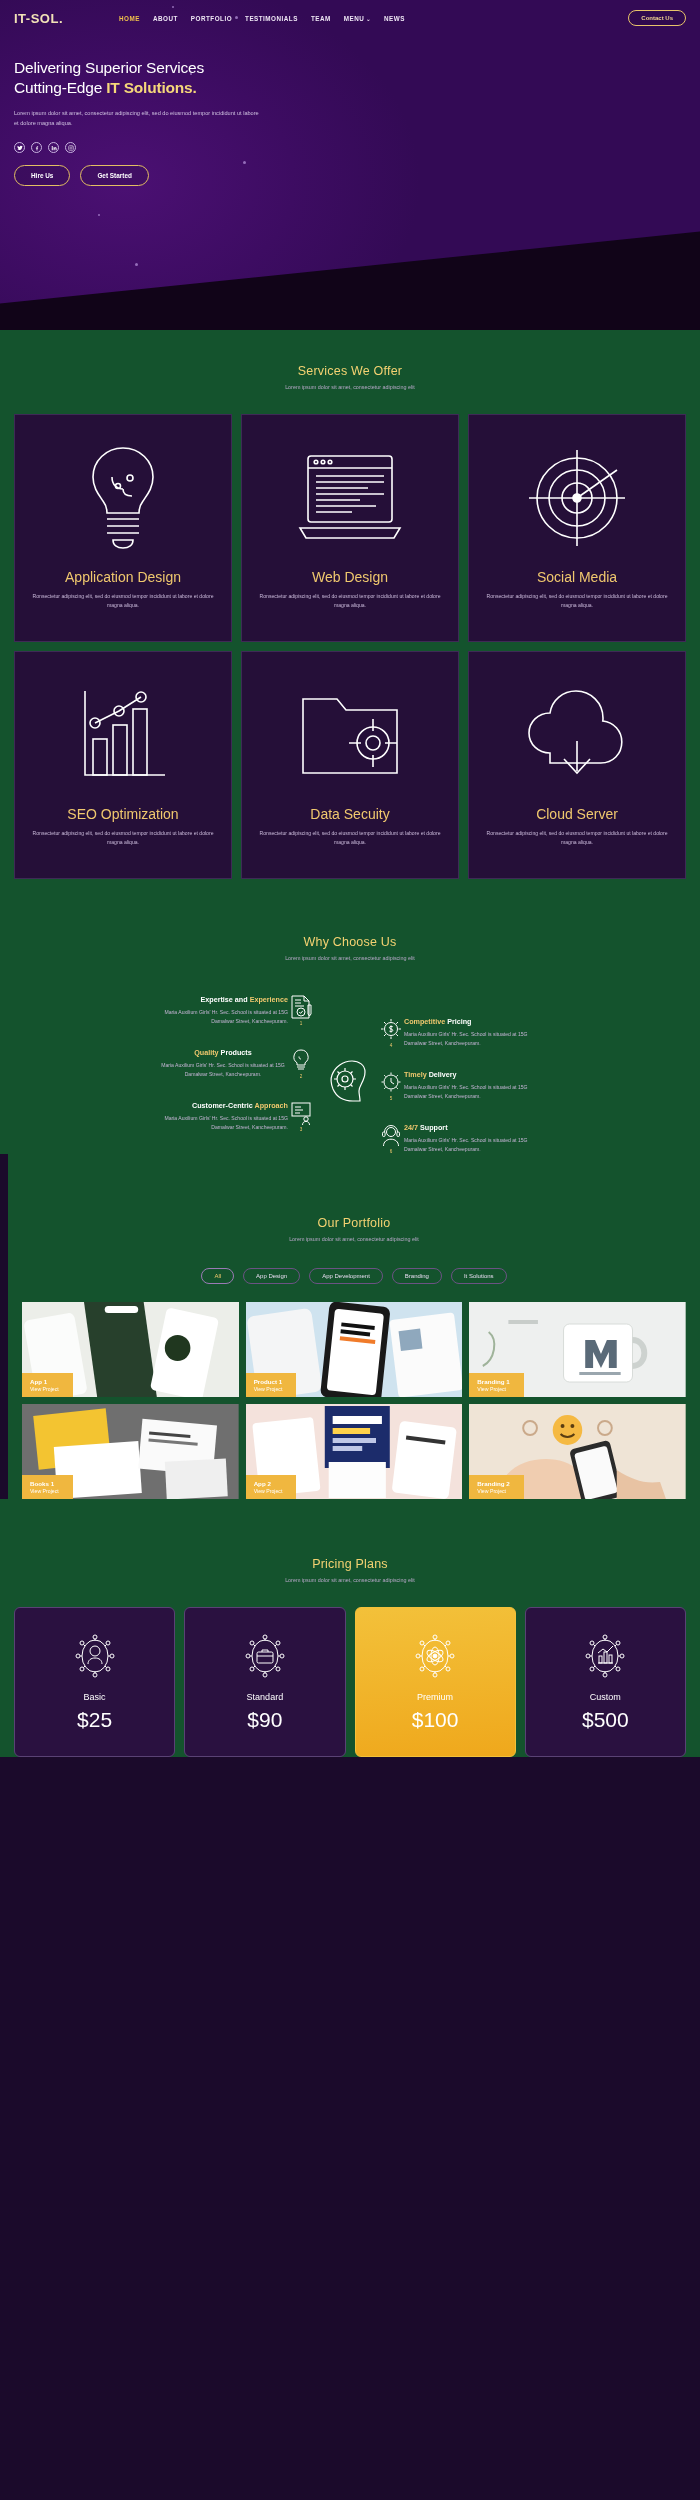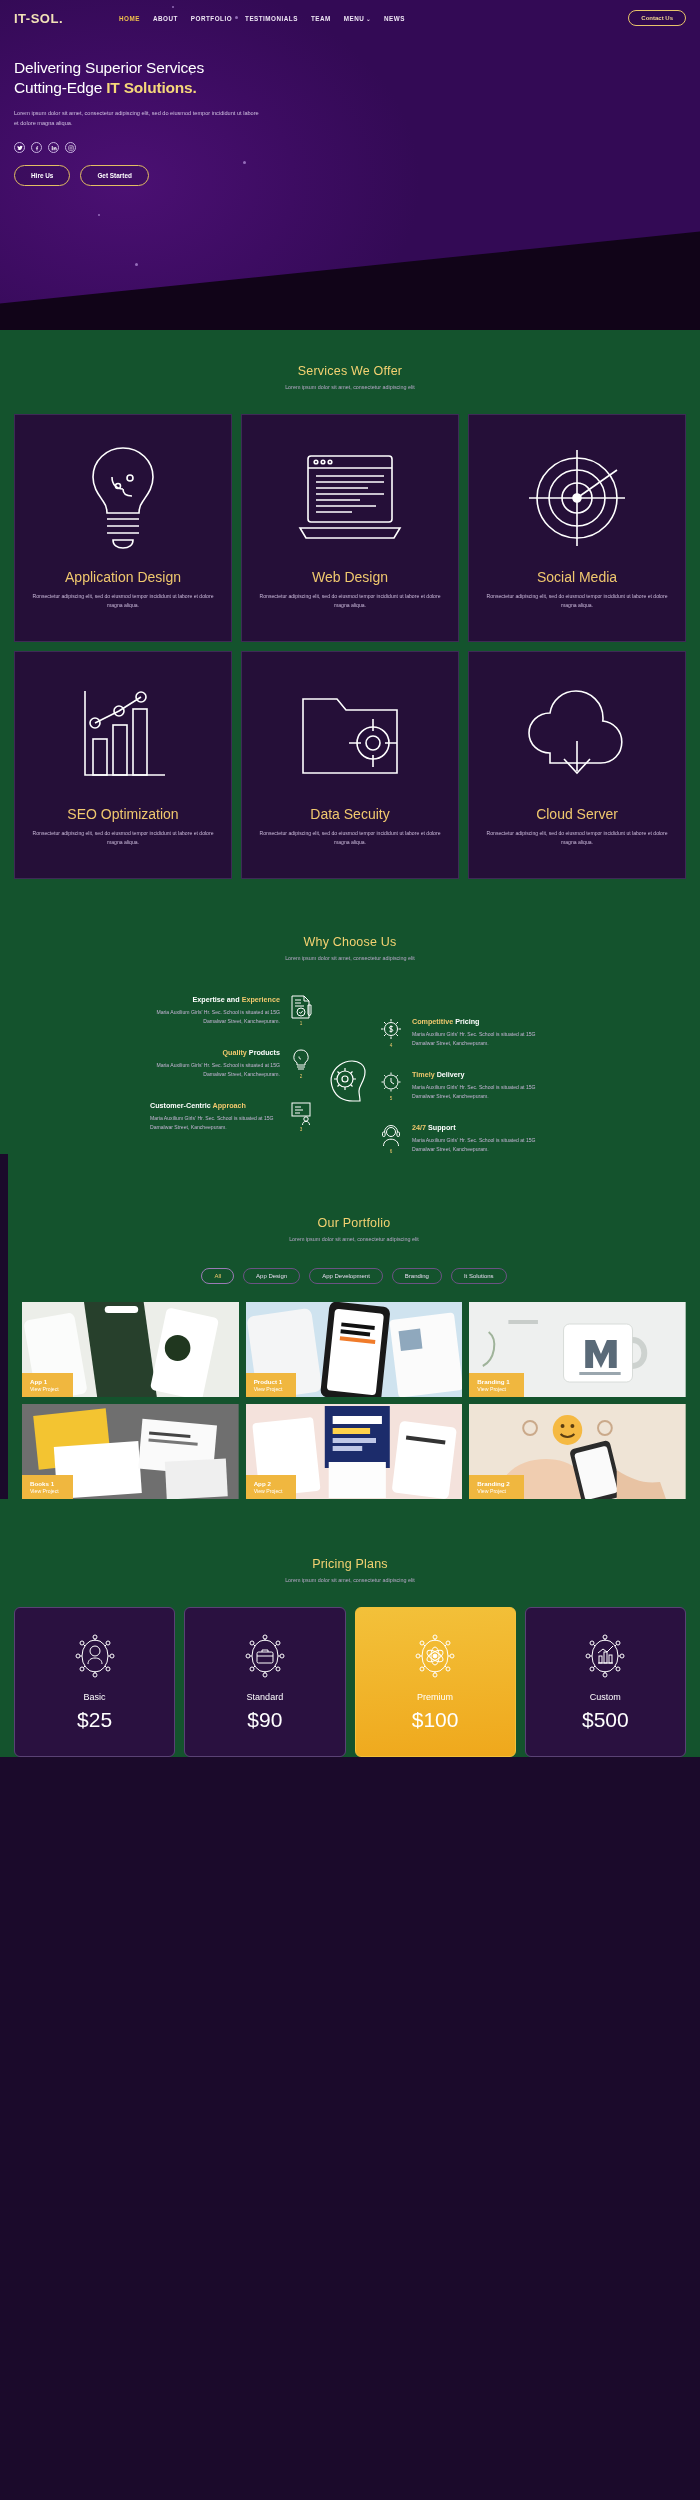--- a/index.html
+++ b/index.html
@@ -96,21 +96,21 @@
     display: flex; flex-direction: column; align-items: center;
   }
   .svc-ico { height: 130px; display: flex; align-items: center; justify-content: center; }
   .svc-name { color: #f0c86e; font-size: 14px; margin-top: 6px; }
   .svc-desc { color: #cabada; font-size: 5.1px; line-height: 1.75; margin-top: 7px; padding: 0 4px; }
 
   
   .why-wrap { display: flex; gap: 4px; margin-top: 34px; align-items: flex-start; }
   .why-col { width: 300px; display: flex; flex-direction: column; gap: 22px; }
   .why-col.left { align-items: flex-end; }
-  .why-item { display: flex; gap: 8px; align-items: flex-start; }
+  .why-item { display: flex; align-items: flex-start; }
   .why-item.rtl { flex-direction: row; text-align: right; }
   .why-text { width: 130px; }
   .why-h { font-size: 7.2px; font-weight: bold; color: #ffffff; }
   .why-h .gold { color: #f0c86e; }
   .why-p { font-size: 5.1px; line-height: 1.75; color: #c4b4d4; margin-top: 4px; }
   .why-ico {
     width: 26px; display: flex; flex-direction: column;
     align-items: center; gap: 2px; flex: none;
   }
   .why-num { font-size: 4.6px; color: #f0c86e; }
@@ -402,36 +402,36 @@
                 <path d="M5 5h6M5 8h6M5 11h9"></path>
                 <circle cx="11" cy="17" r="4"></circle>
                 <path d="M9.3 17l1.3 1.4 2.2-2.6"></path>
                 <path d="M18 10v9l1.5 2 1.5-2v-9z"></path>
               </svg>
             <span class="why-num">1</span>
           </div>
         </div>
 
         <div class="why-item rtl">
-          <div class="why-text" style="text-align:right;">
+          <div class="why-text" style="text-align:center;">
             <div class="why-h"><span class="gold">Quality </span><span>Products</span></div>
             <div class="why-p">Maria Auxilium Girls' Hr. Sec. School is situated at 15G Damalwar Street, Kancheepuram.</div>
           </div>
           <div class="why-ico">
             <svg width="22" height="24" viewBox="0 0 22 24" fill="none" stroke="#fff" stroke-width="1">
                 <path d="M11 2a7 7 0 0 0-4 12.8V17h8v-2.2A7 7 0 0 0 11 2z"></path>
                 <path d="M7 19h8M8 21h6"></path>
                 <path d="M9 8.5c0 2 1 2.5 2 2.5"></path>
               </svg>
             <span class="why-num">2</span>
           </div>
         </div>
 
         <div class="why-item rtl">
-          <div class="why-text" style="text-align:left;">
+          <div class="why-text" style="text-align:right;">
             <div class="why-h"><span>Customer-Centric </span><span class="gold">Approach</span></div>
             <div class="why-p">Maria Auxilium Girls' Hr. Sec. School is situated at 15G Damalwar Street, Kancheepuram.</div>
           </div>
           <div class="why-ico">
             <svg width="22" height="24" viewBox="0 0 22 24" fill="none" stroke="#fff" stroke-width="1">
                 <rect x="2" y="2" width="18" height="13"></rect>
                 <path d="M5 6h6M5 9h8M5 12h5"></path>
                 <circle cx="16" cy="18" r="2.2"></circle>
                 <path d="M12.5 24c0-2.3 1.5-3.6 3.5-3.6s3.5 1.3 3.5 3.6"></path>
               </svg>

